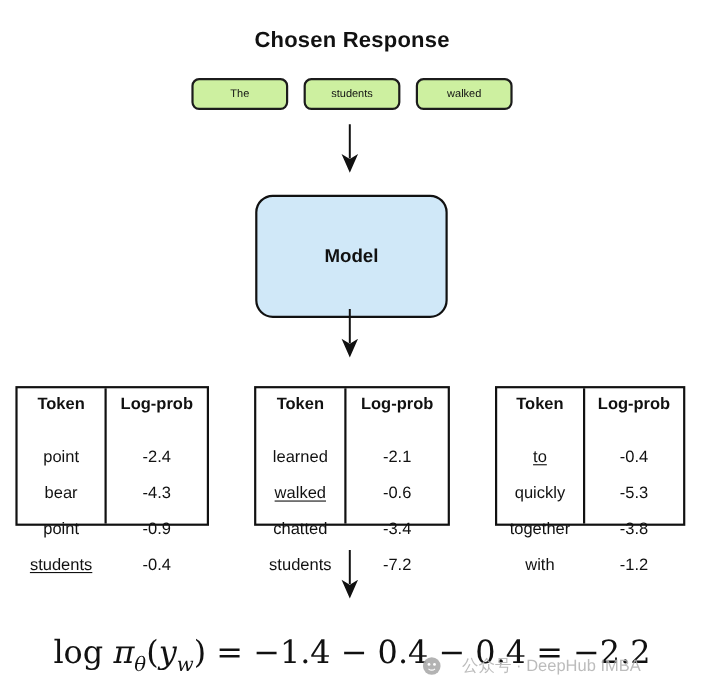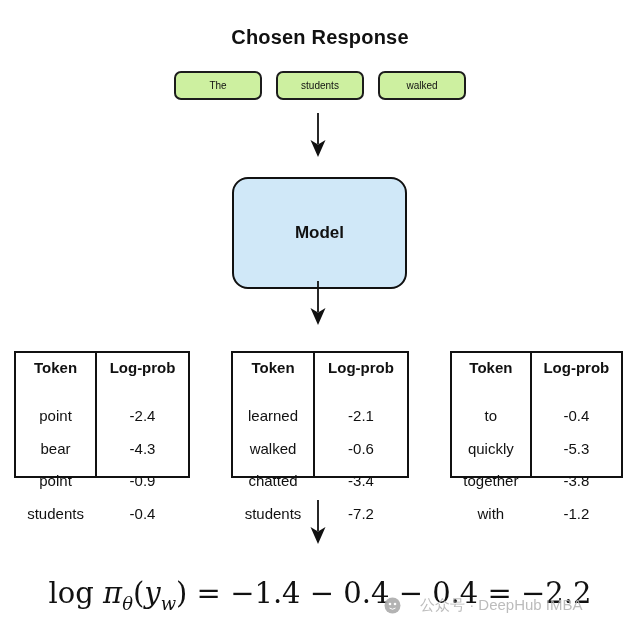--- a/index.html
+++ b/index.html
@@ -88,21 +88,21 @@
   }
   .lp-col-token { width: 46%; }
   .lp-col-value { width: 54%; border-left: 2px solid #111111; }
   .lp-th {
     font-size: 15px;
     font-weight: bold;
     line-height: 22px;
     margin-bottom: 14px;
   }
   .lp-td { font-size: 15px; line-height: 19.5px; }
-  .underline { text-underline-offset: 2px; }
+  .underline { text-decoration: underline; text-underline-offset: 2px; }
 
   
   .formula {
     position: absolute;
     top: 576px; left: 0; width: 100%;
     text-align: center;
     font-family: "DejaVu Serif", serif;
     font-size: 29px;
     white-space: nowrap;
   }

